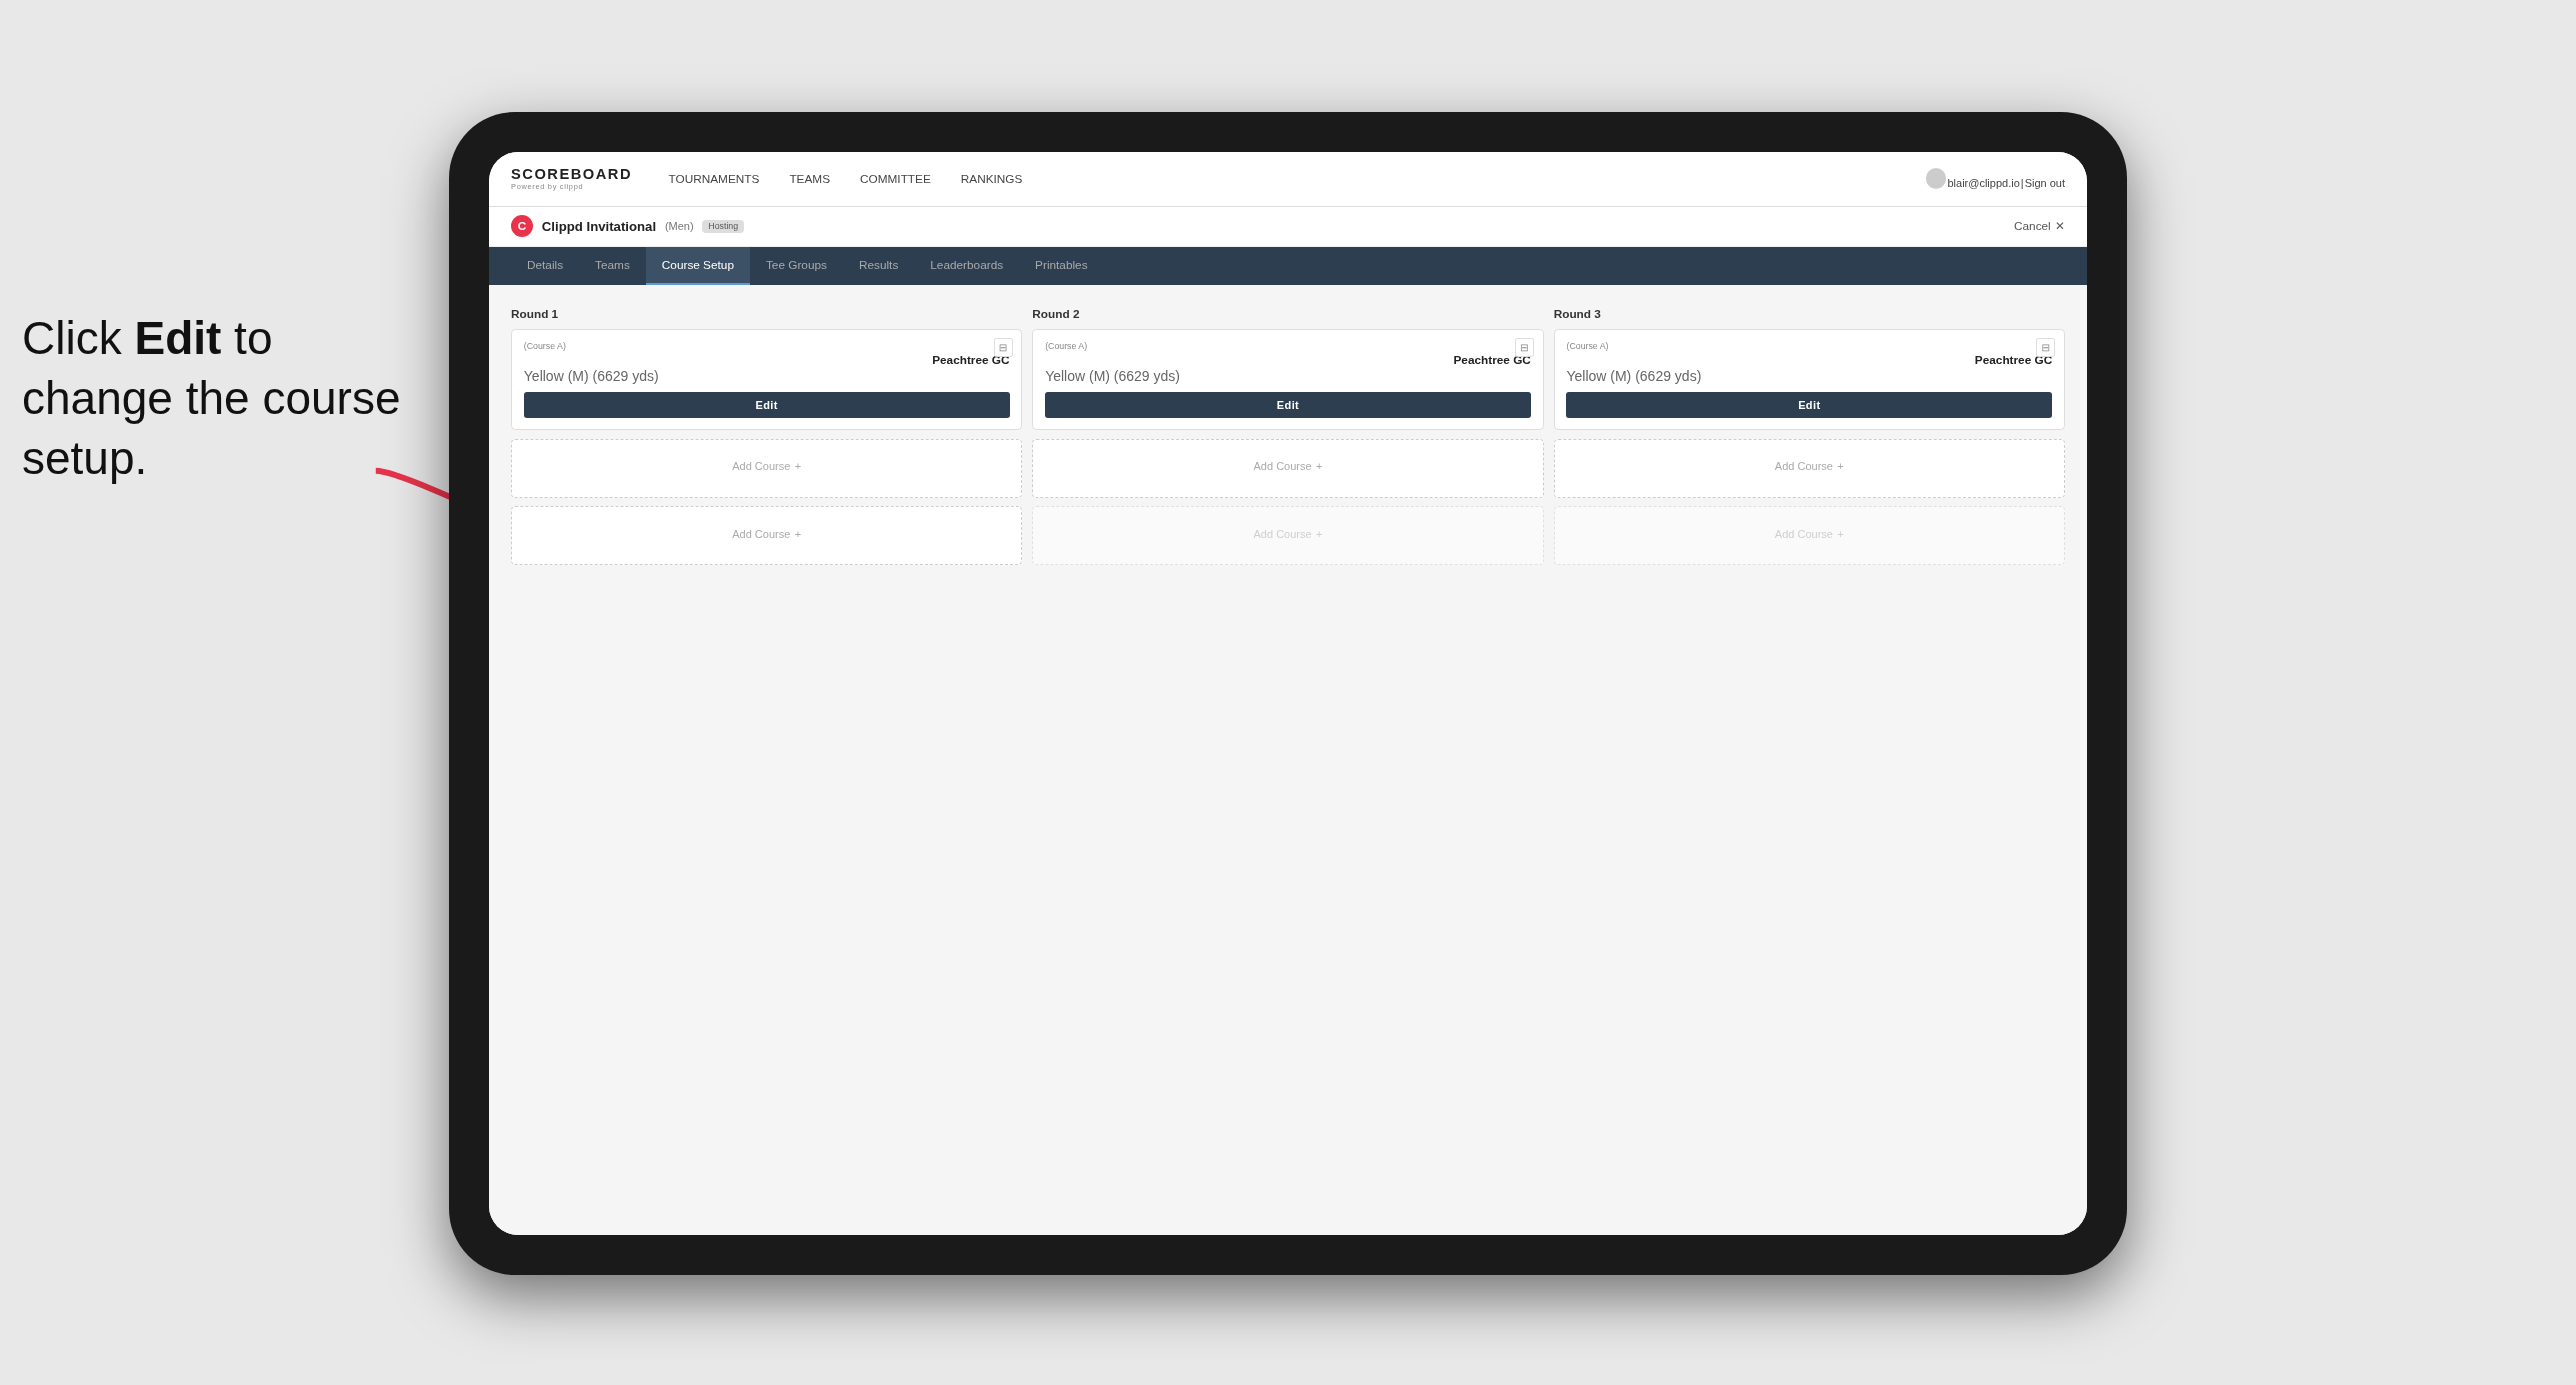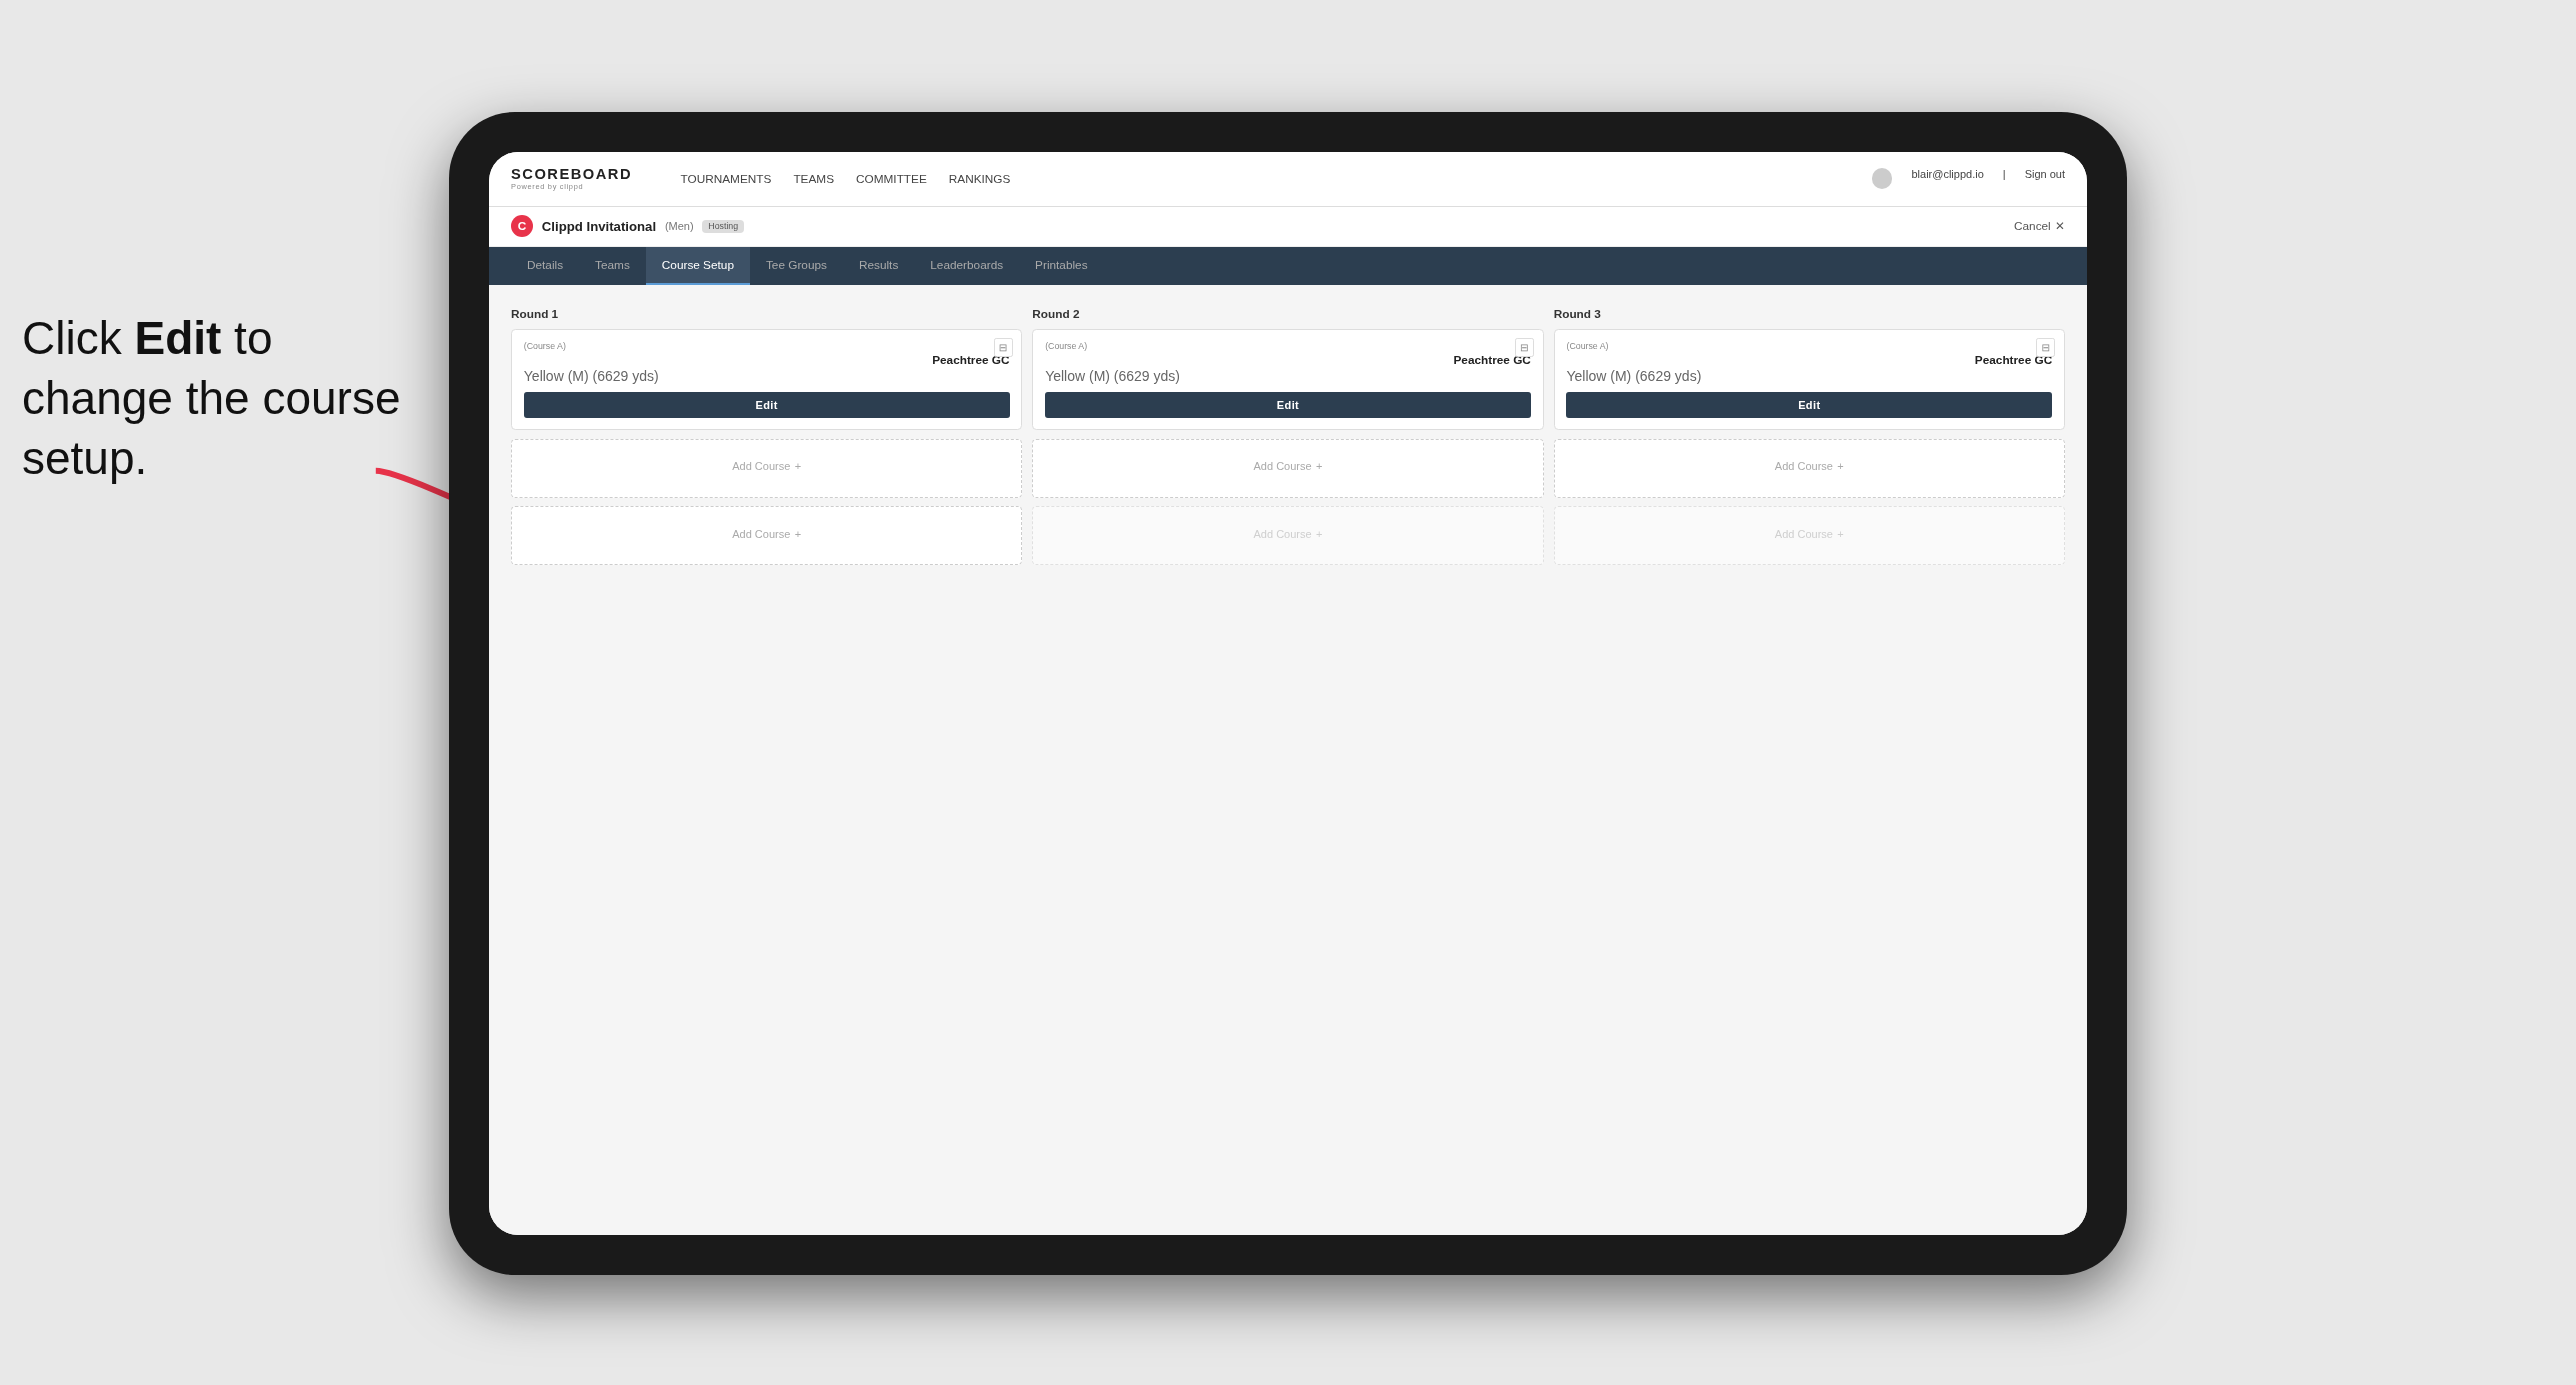--- a/index.html
+++ b/index.html
@@ -68,35 +68,34 @@
       letter-spacing: 1.5px;
       color: #222;
     }
     .scoreboard-logo .logo-sub {
       font-size: 7.4px;
       color: #888;
       letter-spacing: 0.7px;
     }
     .nav-links {
       display: flex;
-      gap: 22px;
+      gap: 30px;
       align-items: center;
       flex: 1;
-      margin-left: 12px;
     }
     .nav-link {
       font-size: 11.8px;
       color: #444;
       cursor: pointer;
       text-decoration: none;
     }
     .nav-right {
       display: flex;
-      align-items: flex-start;
-      gap: 19px;
+      align-items: flex-end;
+      gap: 1px;
       font-size: 11px;
       color: #444;
     }
     .nav-avatar {
       width: 20.6px;
       height: 20.6px;
       border-radius: 50%;
       background: #ccc;
     }
     .nav-sign-out { color: #444; cursor: pointer; font-size: 11px; }

